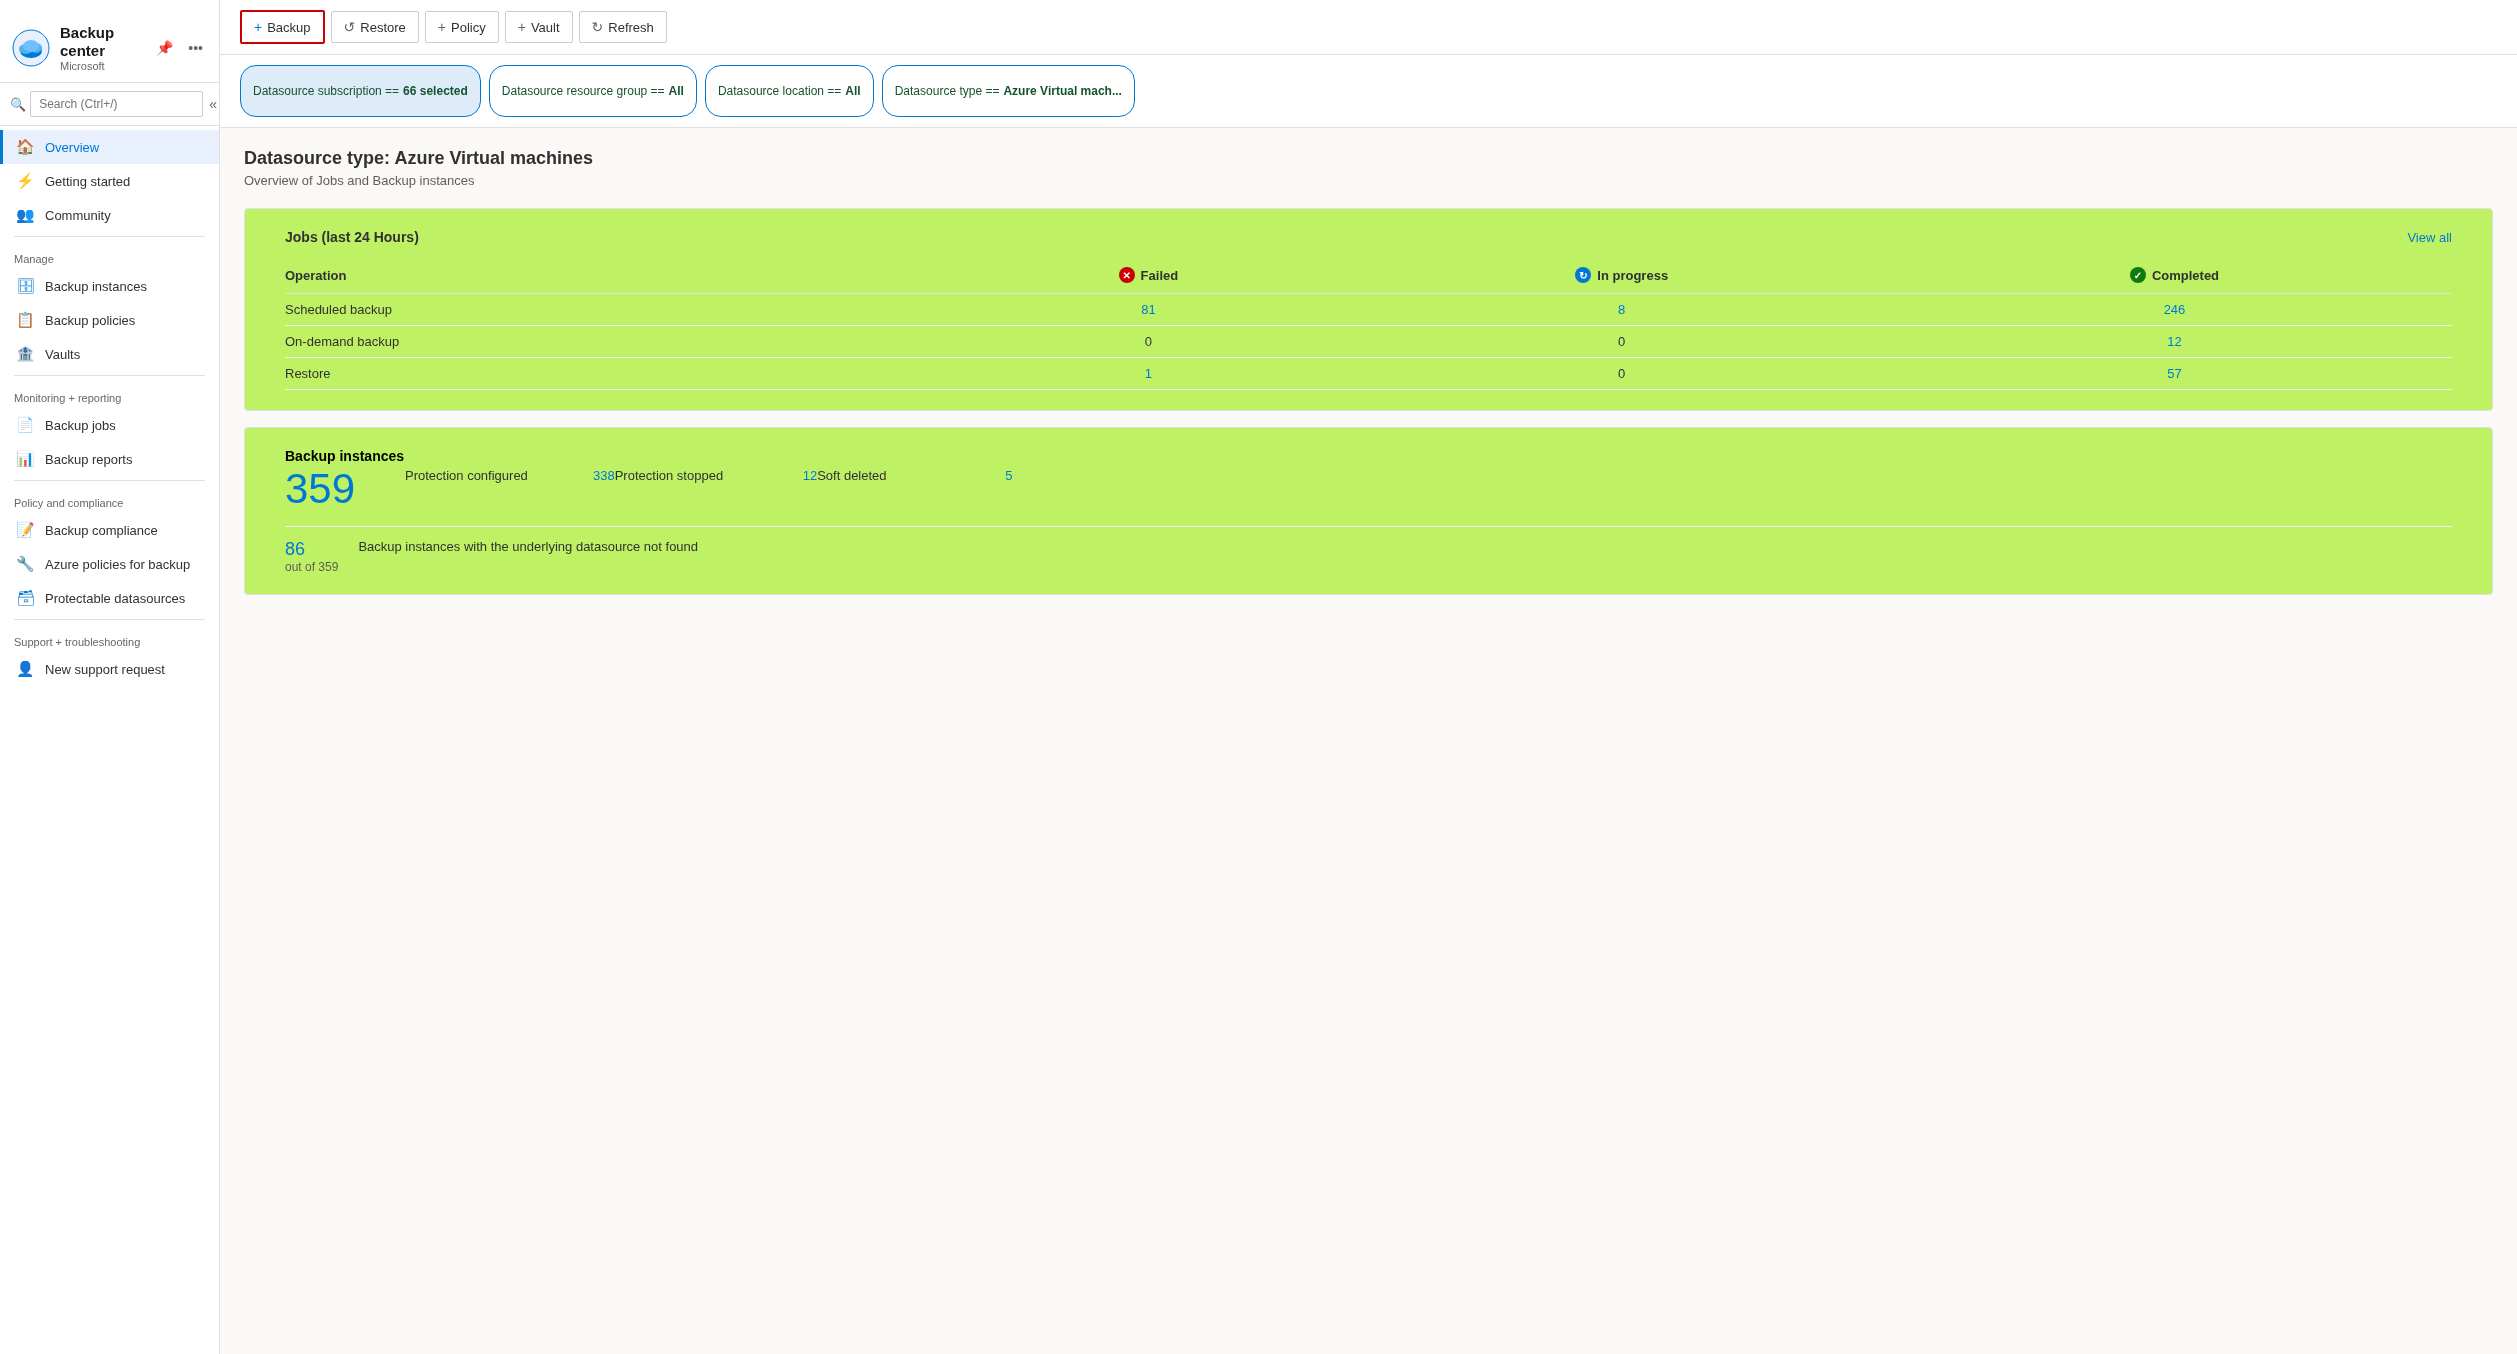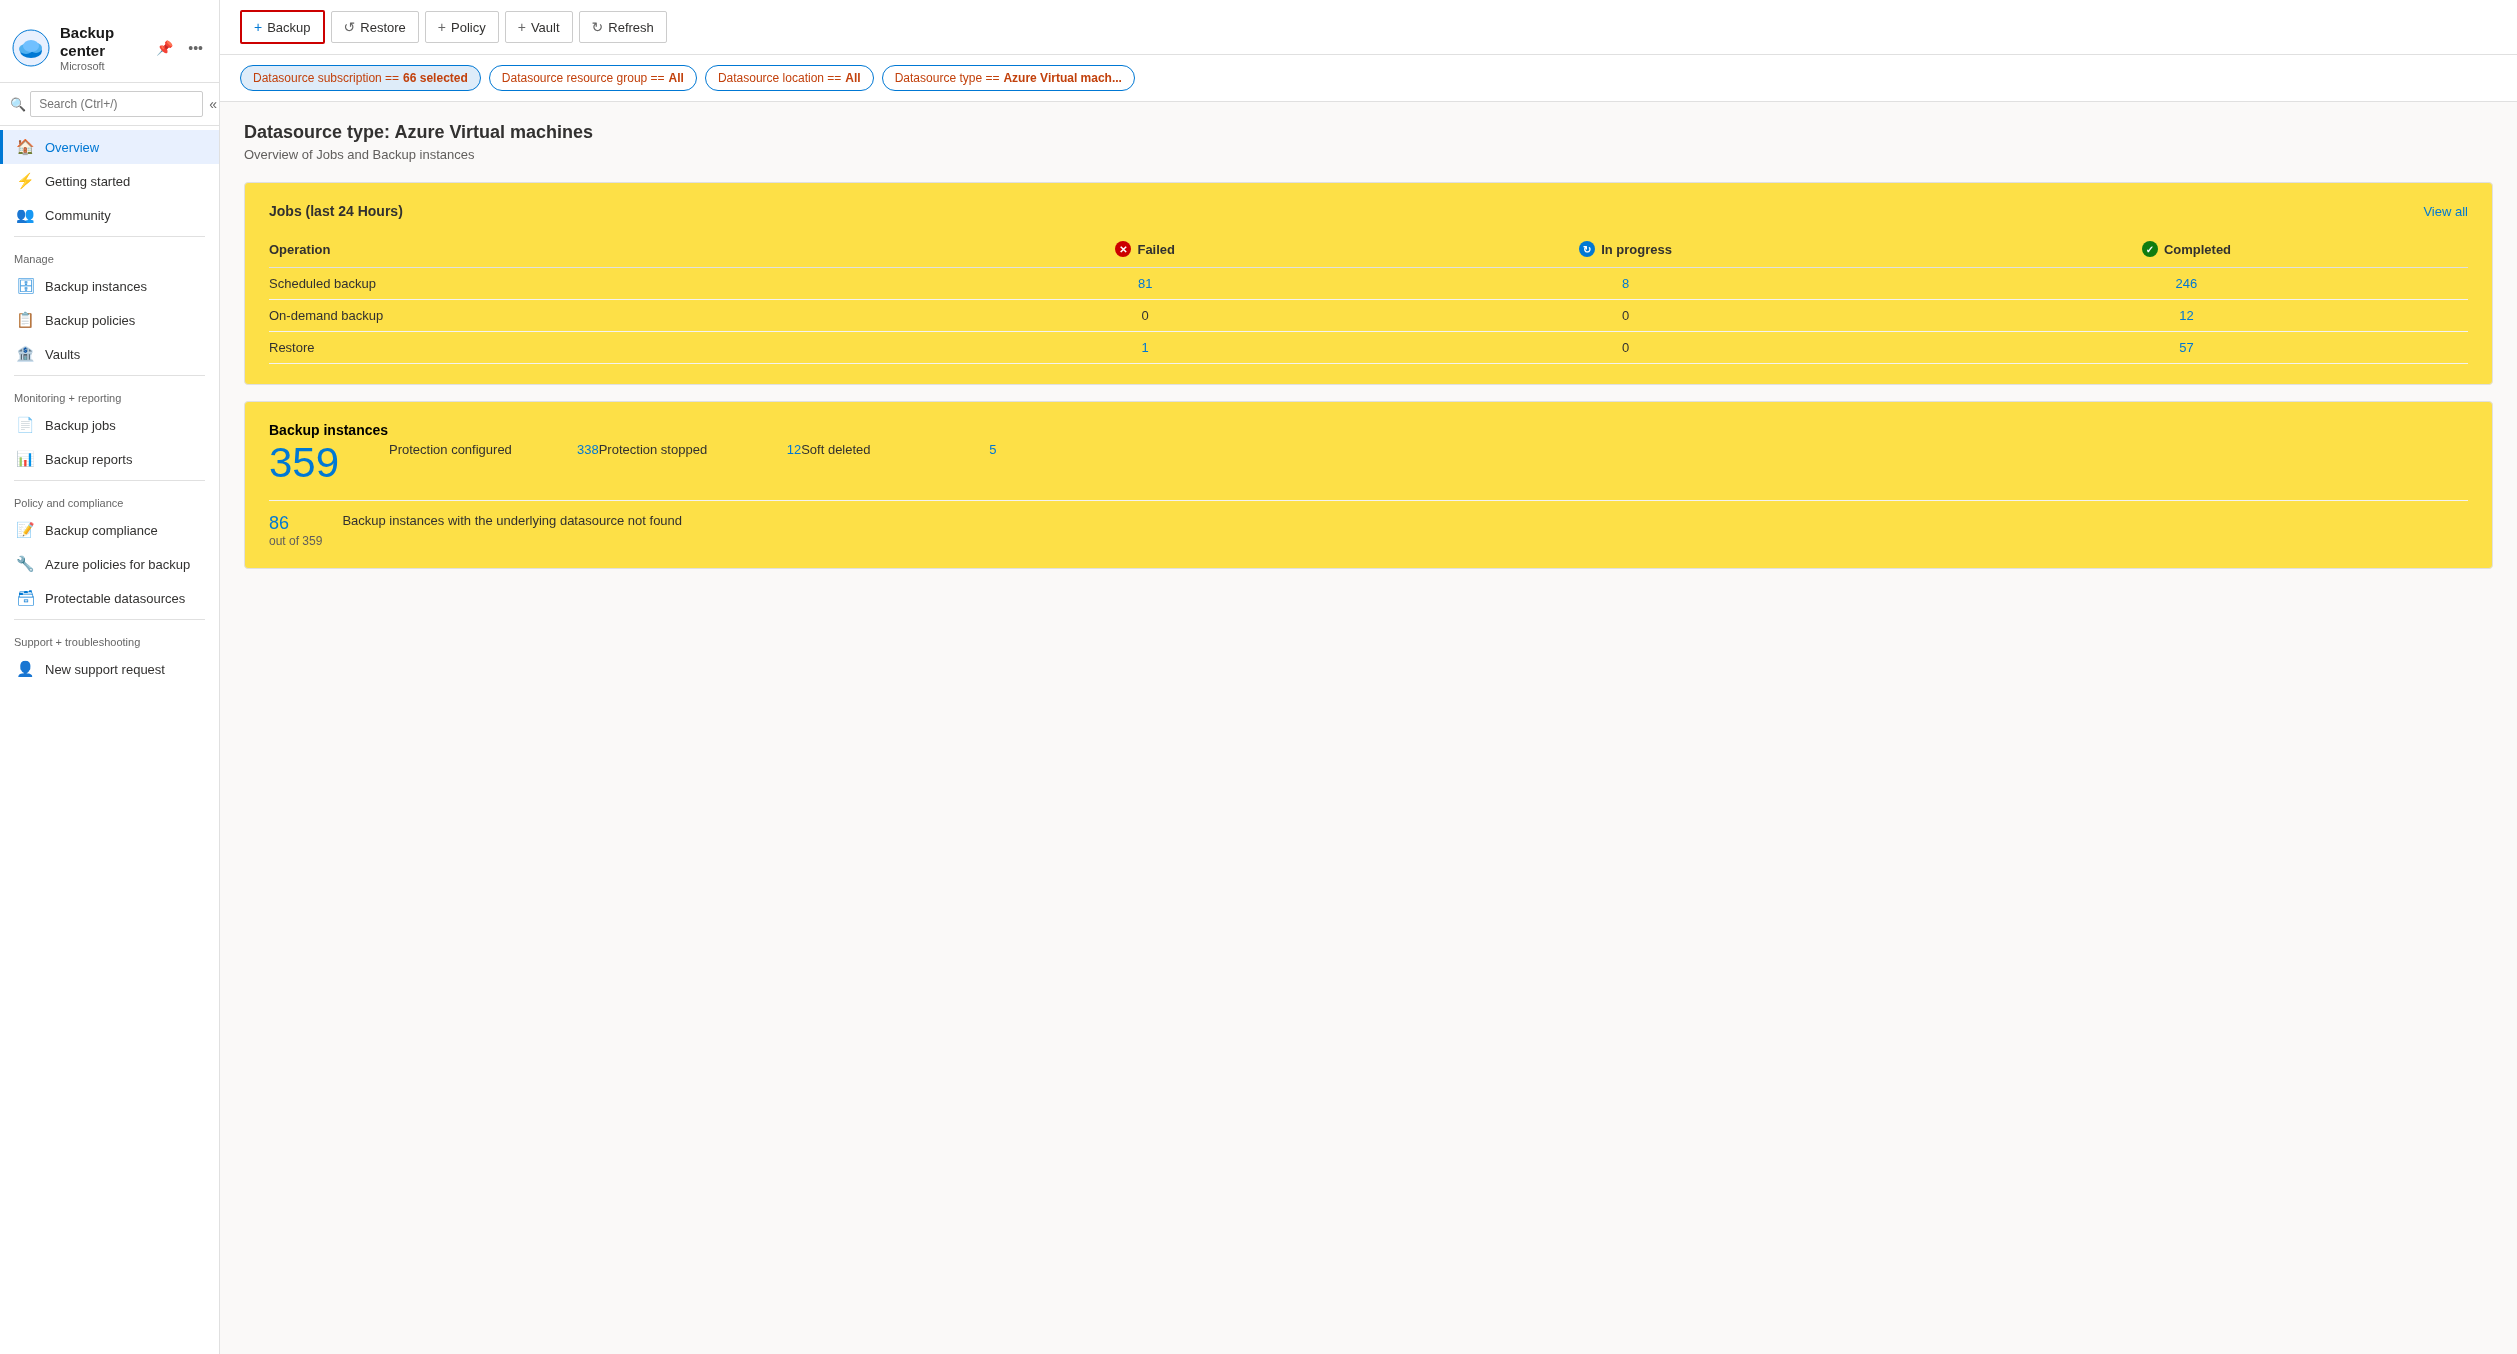--- a/index.html
+++ b/index.html
@@ -189,26 +189,26 @@
       padding: 10px 20px;
       background: #fff;
       border-bottom: 1px solid #e0e0e0;
       gap: 8px;
       flex-wrap: wrap;
     }
 
     .filter-pill {
       display: flex;
       align-items: center;
-      padding: 5px 12px;
+      padding: 18px 12px;
       background: #fff;
       border: 1px solid #0078d4;
       border-radius: 16px;
       font-size: 12px;
-      color: #c2410c;
+      color: #14532d;
       cursor: pointer;
       gap: 4px;
     }
 
     .filter-pill.active {
       background: #deecf9;
     }
 
     .filter-pill strong {
       font-weight: 600;
@@ -226,24 +226,24 @@
       margin-bottom: 4px;
     }
 
     .page-subtitle {
       font-size: 13px;
       color: #605e5c;
       margin-bottom: 20px;
     }
 
     .card {
-      background: #fde047;
+      background: #bef264;
       border: 1px solid #e0e0e0;
       border-radius: 4px;
-      padding: 20px 24px;
+      padding: 20px 40px;
       margin-bottom: 16px;
     }
 
     .card-title {
       font-size: 14px;
       font-weight: 600;
       color: #323130;
       margin-bottom: 16px;
       display: flex;
       justify-content: space-between;

